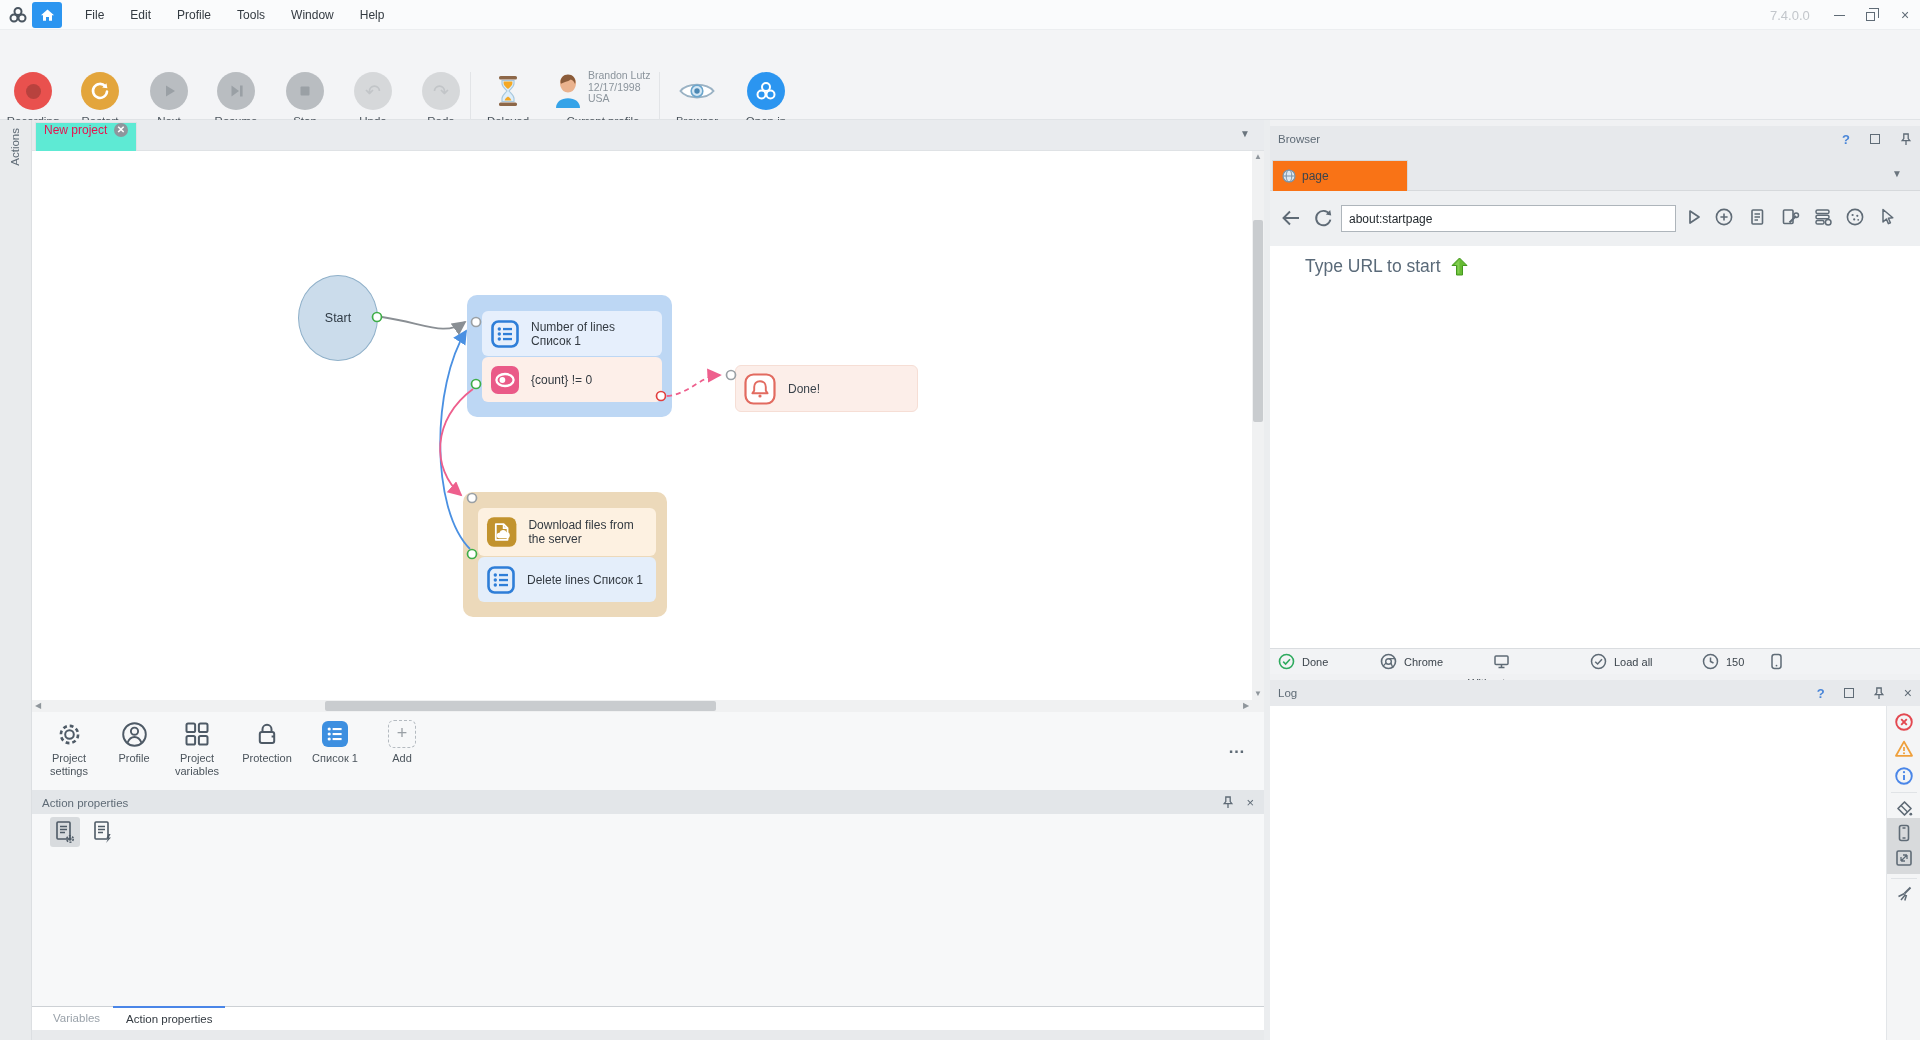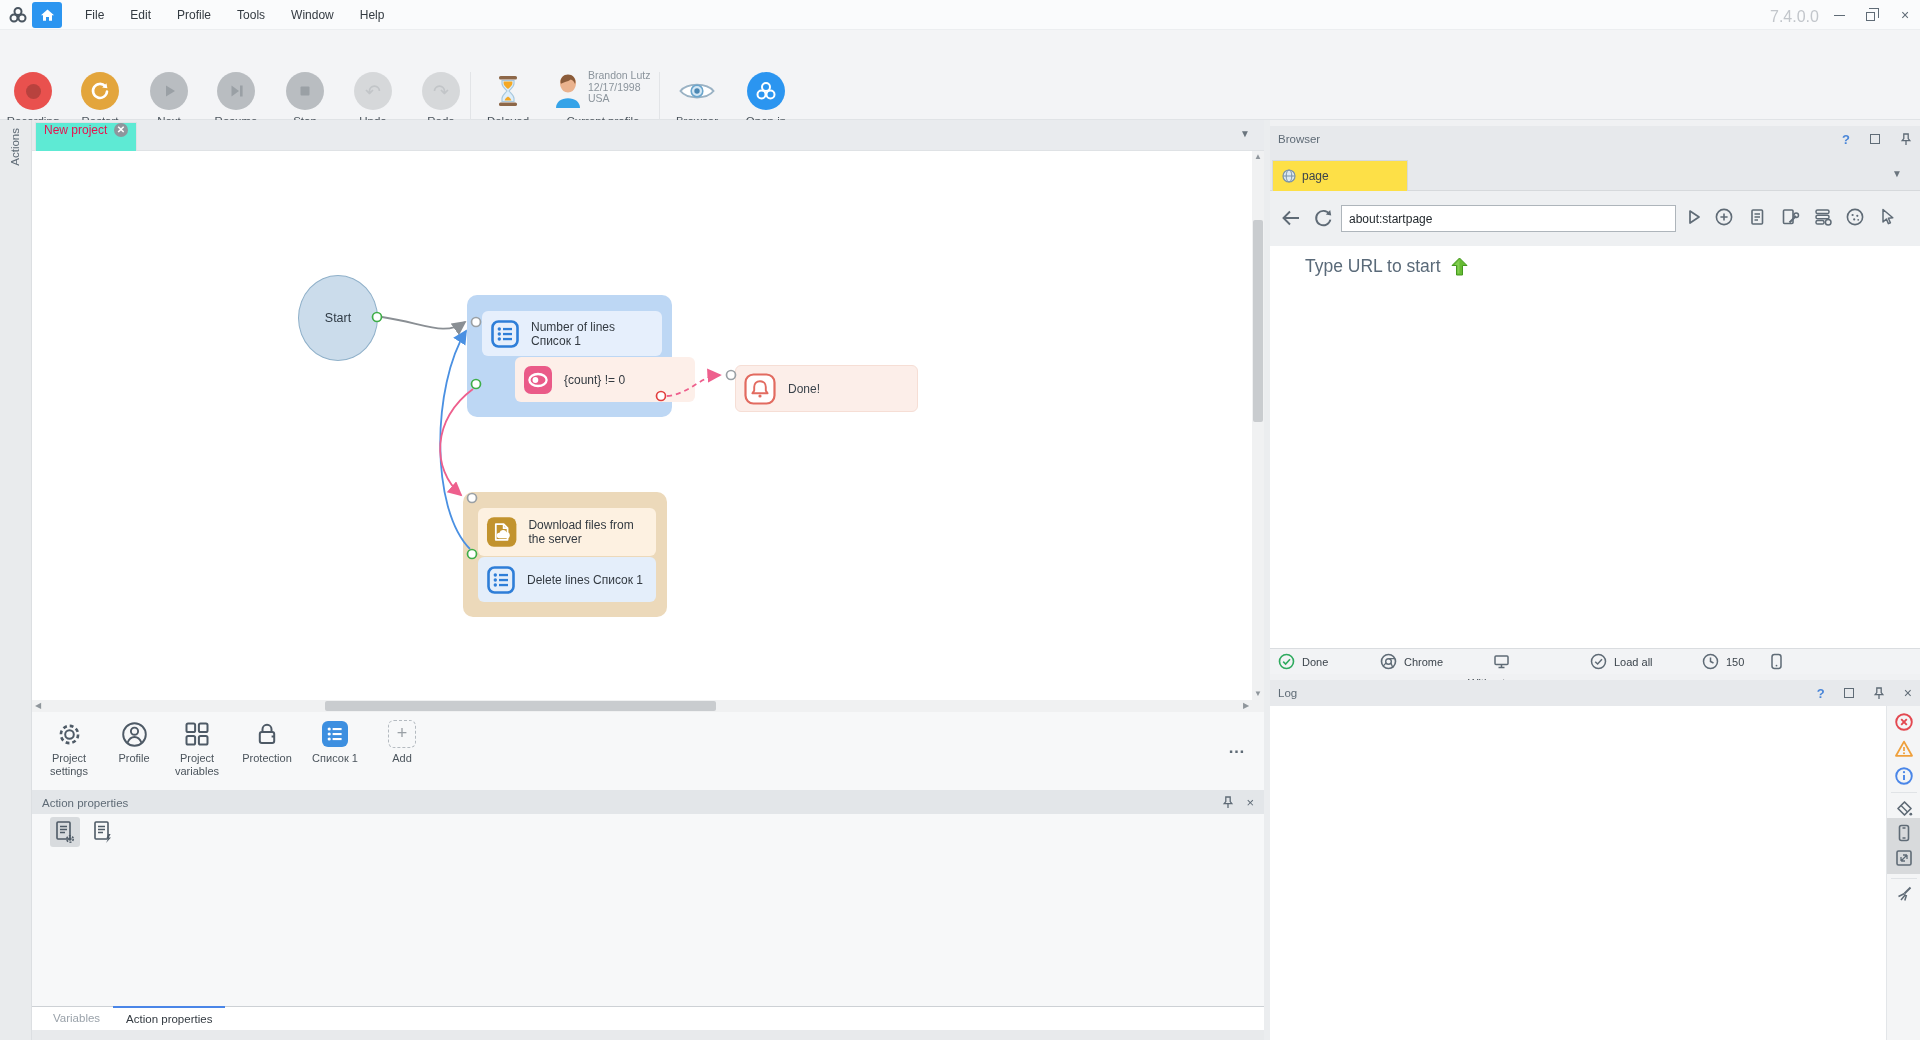--- a/index.html
+++ b/index.html
@@ -8,21 +8,21 @@
   .app { position:relative; width:1920px; height:1040px; background:#f0f1f3; }
 
   
   .titlebar { position:absolute; left:0; top:0; width:1920px; height:30px; background:#fafbfc;
     border-bottom:1px solid #eceef0; display:flex; align-items:center;padding-left:28px; }
   .logo { position:absolute; left:8px; top:6px; }
   .homebtn { position:absolute; left:32px; top:2px; width:30px; height:26px; background:#2b95f0;
     border-radius:3px; display:flex; align-items:center; justify-content:center; }
   .menu { position:absolute; left:72px; top:0; height:30px; display:flex; }
   .menu-item { padding:0 13px; line-height:30px; font-size:12px; color:#333a41; cursor:default; }
-  .version { position:absolute; left:1770px; top:8px; font-size:16px; color:#c2c6cb; }
+  .version { position:absolute; left:1770px; top:8px; font-size:13px; color:#c2c6cb; }
   .winctl { position:absolute; top:0; width:30px; height:30px; display:flex; align-items:center;
     justify-content:center; color:#5f6b76; font-size:14px; }
   .wmin { left:1824px; } .wmax { left:1857px; } .wclose { left:1890px; }
   .wbox { width:10px; height:10px; border:1.4px solid #5f6b76; }
   .wbox2 { position:relative; width:9px; height:9px; border:1.3px solid #5f6b76; background:#fafbfc; margin-top:3px; margin-left:-3px;}
   .wbox2::before { content:""; position:absolute; left:2px; top:-5px; width:9px; height:9px; border:1.3px solid #5f6b76; border-bottom:none; border-left:none; }
   .wdash { width:11px; height:0; border-top:1.6px solid #5f6b76; }
 
   
   .toolbar { position:absolute; left:0; top:30px; width:1920px; height:90px; background:#f3f4f6;
@@ -61,21 +61,21 @@
 
   .start-node { position:absolute; left:266px; top:124px; width:80px; height:86px; border-radius:50%;
     background:#cbdceb; border:1.5px solid #8fb0c9; display:flex; align-items:center; justify-content:center;
     font-size:12.5px; color:#2f3a44; }
   .group { position:absolute; border-radius:10px; padding:16px 12px 12px 15px; }
   .g-blue { left:435px; top:144px; width:205px; height:122px; background:#bdd7f4; }
   .g-orange { left:431px; top:314px; width:204px; height:125px; background:#ecd9ba;margin-top:27px; }
   .grow { width:180px; border-radius:6px; display:flex; align-items:center; padding:0 8px; gap:11px; margin-bottom:1px; }
   .grow .gtext { font-size:12px; color:#333a41; line-height:14px; }
   .r-blue { background:#e6effc; height:45px; }
-  .r-pink { background:#fdefe9; height:45px;margin-left:33px; }
+  .r-pink { background:#fdefe9; height:45px; }
   .r-cream { background:#fdf1e1; height:48px; width:178px; }
   .r-blue2 { background:#e4eefa; height:45px; width:178px; }
   .done-node { position:absolute; left:703px; top:214px; width:183px; height:47px; background:#fceee9;
     border:1px solid #f6ded5; border-radius:6px; display:flex; align-items:center; padding:0 8px; gap:12px; }
 
   .vscroll { position:absolute; right:0; top:0; width:12px; height:561px; background:#f0f1f2; }
   .vthumb { position:absolute; left:1px; top:69px; width:10px; height:202px; background:#c9cccf; border-radius:2px;}
   .hscroll { position:absolute; left:0; bottom:0; width:1220px; height:12px; background:#f0f1f2; }
   .hthumb { position:absolute; left:293px; top:1px; width:391px; height:10px; background:#c9cccf; border-radius:2px;}
   .sarr { position:absolute; font-size:8px; color:#8f969c; line-height:12px; width:12px; text-align:center; }
@@ -102,21 +102,21 @@
   .props-bottom { height:10px; background:#e8eaec; }
   .hicons { position:absolute; top:4px; display:flex; gap:12px; align-items:center; }
 
   
   .vsplit { position:absolute; left:1264px; top:120px; width:6px; height:920px; background:#ebedef; }
   .right { position:absolute; left:1270px; top:120px; width:650px; height:920px; background:#f0f1f3; }
   .b-header { position:absolute; left:0; top:6px; width:650px; height:26px; background:#e7e9ec;
     display:flex; align-items:center; padding:0 8px; font-size:11.5px; color:#5f6b76; }
   .q-icon { color:#4a86d8; font-weight:bold; font-size:13px; }
   .b-tabbar { position:absolute; left:0; top:32px; width:650px; height:39px; background:#e7e9ec; border-bottom:1px solid #d6d9dc;}
-  .b-tab { position:absolute; left:2px; top:8px; width:136px; height:31px; background:#fde047; border:1px solid #d6d9dc;
+  .b-tab { position:absolute; left:2px; top:8px; width:136px; height:31px; background:#f97316; border:1px solid #d6d9dc;
     border-bottom:none; display:flex; align-items:center; gap:6px; padding:0 9px; font-size:12px; color:#3c444c; }
   .b-caret { position:absolute; right:18px; top:16px; font-size:10px; color:#6b757e; }
   .b-nav { position:absolute; left:0; top:71px; width:650px; height:55px; background:#eef0f2; }
   .navico { position:absolute; top:16px; }
   .addr { position:absolute; left:71px; top:14px; width:335px; height:27px; border:1px solid #aeb5bb;
     background:#fff; font-size:12px; color:#23292e; padding:8px 7px; font-family:"Liberation Sans",sans-serif; }
   .b-content { position:absolute; left:0; top:126px; width:650px; height:402px; background:#fff; }
   .hint { position:absolute; left:35px; top:10px; font-size:17.5px; color:#5a6a79; display:flex; gap:10px; align-items:center;}
   .b-status { position:absolute; left:0; top:528px; width:650px; height:26px; background:#f2f3f5; border-top:1px solid #dadde0; }
   .stitem { position:absolute; top:4px; display:flex; align-items:center; gap:7px; font-size:11px; color:#3c444c; }

